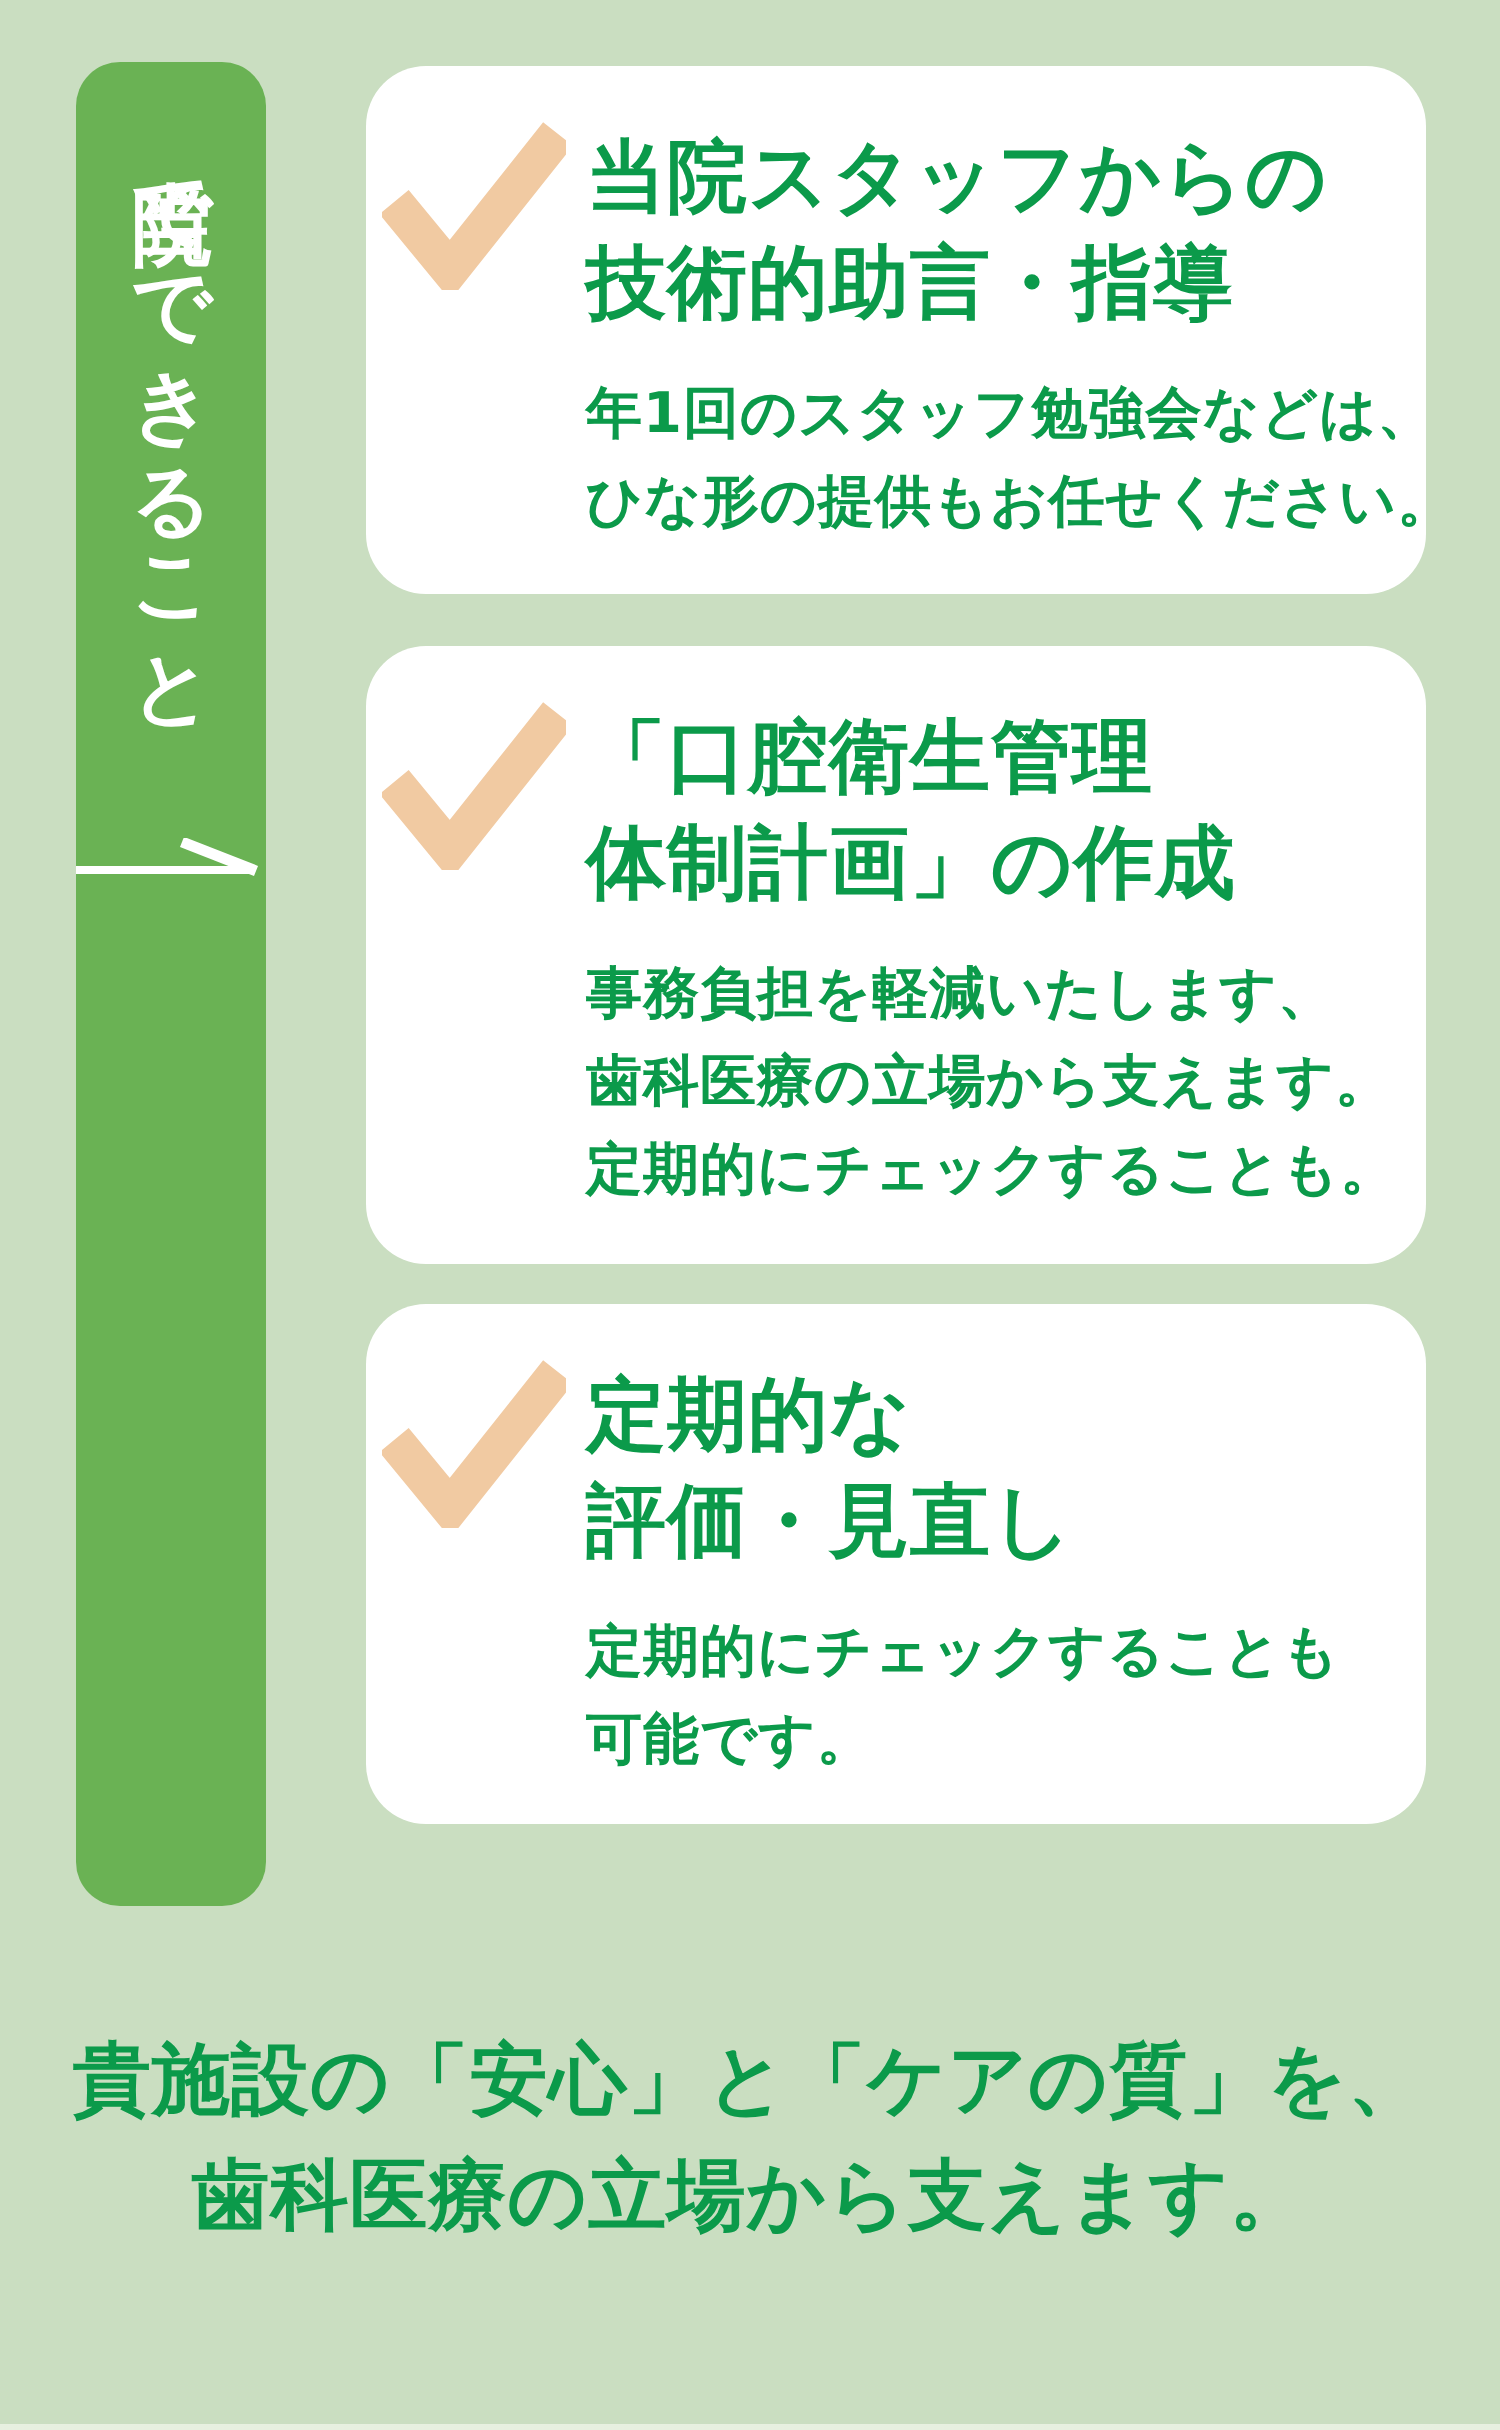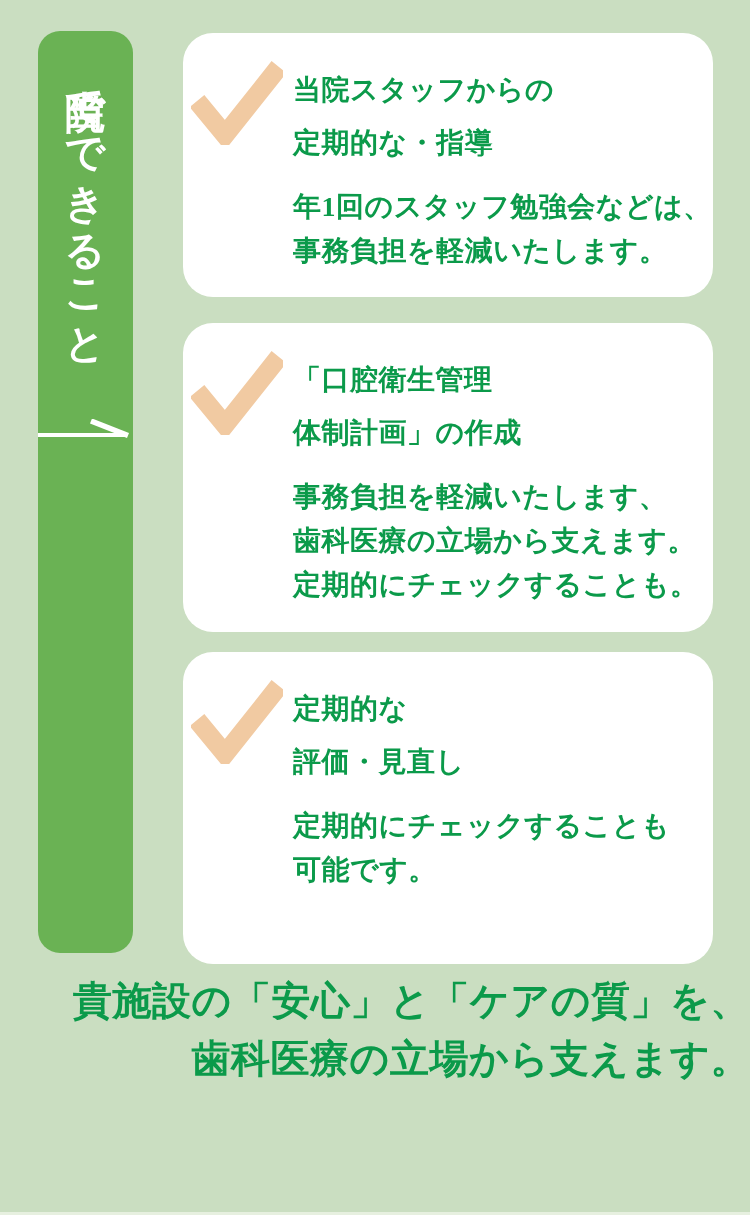--- a/index.html
+++ b/index.html
@@ -52,54 +52,54 @@
   
   .card {
     position: absolute;
     left: 183px;
     width: 530px;
     background: var(--card-bg);
     border-radius: 30px;
   }
   .card-1 { top: 33px;  height: 264px; }
   .card-2 { top: 323px; height: 309px; padding-left: 32px; }
-  .card-3 { top: 652px; height: 312px; }
+  .card-3 { top: 652px; height: 260px; }
 
   .check {
     position: absolute;
     left: 8px; top: 28px;
     display: block;
   }
   .card-text {
     position: absolute;
     left: 110px; top: 30px;
     white-space: nowrap;
   }
   .card-title div {
     color: var(--text-green);
-    font-size: 28px;
+    font-size: 40px;
     font-weight: 800;
     line-height: 53px;
     letter-spacing: 0.5px;
   }
-  .card-body { margin-top: 16px; font-family: Liberation Serif, serif; }
+  .card-body { margin-top: 16px; }
   .card-body div {
     color: var(--text-green);
     font-size: 28px;
     font-weight: 600;
     line-height: 44px;
     letter-spacing: 0.5px;
   }
 
   
   .tagline {
     position: absolute;
-    top: 972px; left: 0;
+    top: 1012px; left: 0;
     width: 100%;
-    text-align: right;
+    text-align: center;
   }
   .tagline div {
     color: var(--text-green);
     font-size: 39px;
     font-weight: 800;
     line-height: 58px;
     letter-spacing: 0.5px;
     white-space: nowrap;
   }
 
@@ -123,25 +123,25 @@
     </svg>
   </div>
 
   <section class="card card-1">
     <svg class="check" width="92" height="84" viewBox="0 0 92 84">
       <path d="M6 40 L34 74 L88 6" fill="none" stroke="var(--check-beige)" stroke-width="19" stroke-linecap="butt" stroke-linejoin="miter"></path>
     </svg>
     <div class="card-text">
       <div class="card-title">
         <div>当院スタッフからの</div>
-        <div>定期的な・指導</div>
+        <div>技術的助言・指導</div>
       </div>
       <div class="card-body">
         <div>年1回のスタッフ勉強会などは、</div>
-        <div>事務負担を軽減いたします。</div>
+        <div>ひな形の提供もお任せください。</div>
       </div>
     </div>
   </section>
 
   <section class="card card-2">
     <svg class="check" width="92" height="84" viewBox="0 0 92 84">
       <path d="M6 40 L34 74 L88 6" fill="none" stroke="var(--check-beige)" stroke-width="19" stroke-linecap="butt" stroke-linejoin="miter"></path>
     </svg>
     <div class="card-text">
       <div class="card-title">

